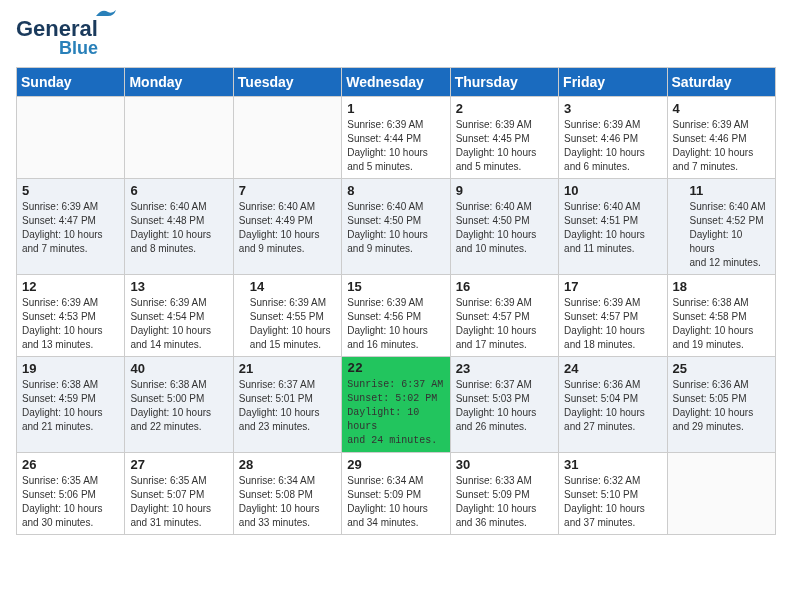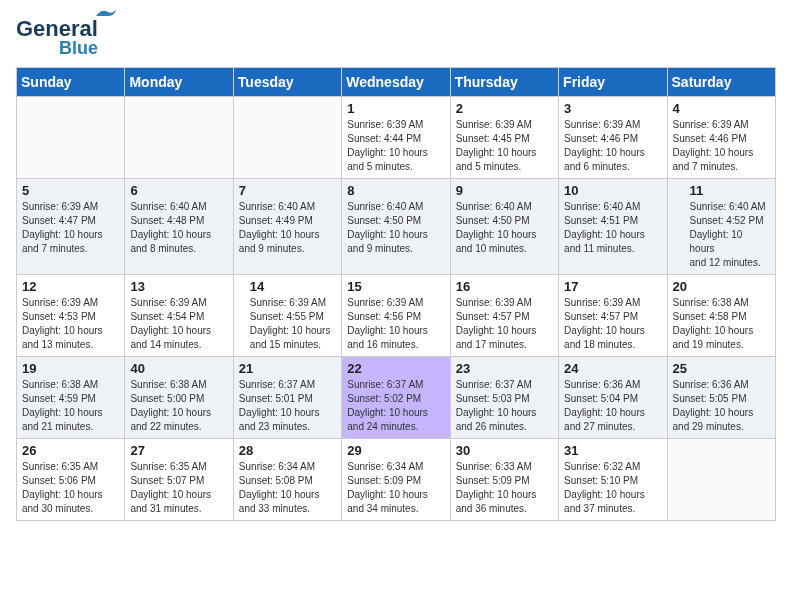--- a/index.html
+++ b/index.html
@@ -183,38 +183,38 @@
         </td>
         <td style="background-color: rgb(255, 255, 255);">
           <div class="day-number">16</div>
           <div class="day-info">Sunrise: 6:39 AM<br>Sunset: 4:57 PM<br>Daylight: 10 hours<br>and 17 minutes.</div>
         </td>
         <td style="background-color: rgb(255, 255, 255);">
           <div class="day-number">17</div>
           <div class="day-info">Sunrise: 6:39 AM<br>Sunset: 4:57 PM<br>Daylight: 10 hours<br>and 18 minutes.</div>
         </td>
         <td style="background-color: rgb(255, 255, 255);">
-          <div class="day-number">20</div>
+          <div class="day-number">18</div>
           <div class="day-info">Sunrise: 6:38 AM<br>Sunset: 4:58 PM<br>Daylight: 10 hours<br>and 19 minutes.</div>
         </td>
       </tr>
       <tr>
         <td style="background-color: rgb(238, 242, 247);">
           <div class="day-number">19</div>
           <div class="day-info">Sunrise: 6:38 AM<br>Sunset: 4:59 PM<br>Daylight: 10 hours<br>and 21 minutes.</div>
         </td>
         <td style="background-color: rgb(238, 242, 247);">
           <div class="day-number">40</div>
           <div class="day-info">Sunrise: 6:38 AM<br>Sunset: 5:00 PM<br>Daylight: 10 hours<br>and 22 minutes.</div>
         </td>
         <td style="background-color: rgb(238, 242, 247);">
           <div class="day-number">21</div>
           <div class="day-info">Sunrise: 6:37 AM<br>Sunset: 5:01 PM<br>Daylight: 10 hours<br>and 23 minutes.</div>
         </td>
-        <td style="background-color: #c4b5fd;">
+        <td style="background-color: #22c55e; font-family: Liberation Mono, monospace;">
           <div class="day-number">22</div>
           <div class="day-info">Sunrise: 6:37 AM<br>Sunset: 5:02 PM<br>Daylight: 10 hours<br>and 24 minutes.</div>
         </td>
         <td style="background-color: rgb(238, 242, 247);">
           <div class="day-number">23</div>
           <div class="day-info">Sunrise: 6:37 AM<br>Sunset: 5:03 PM<br>Daylight: 10 hours<br>and 26 minutes.</div>
         </td>
         <td style="background-color: rgb(238, 242, 247);">
           <div class="day-number">24</div>
           <div class="day-info">Sunrise: 6:36 AM<br>Sunset: 5:04 PM<br>Daylight: 10 hours<br>and 27 minutes.</div>

